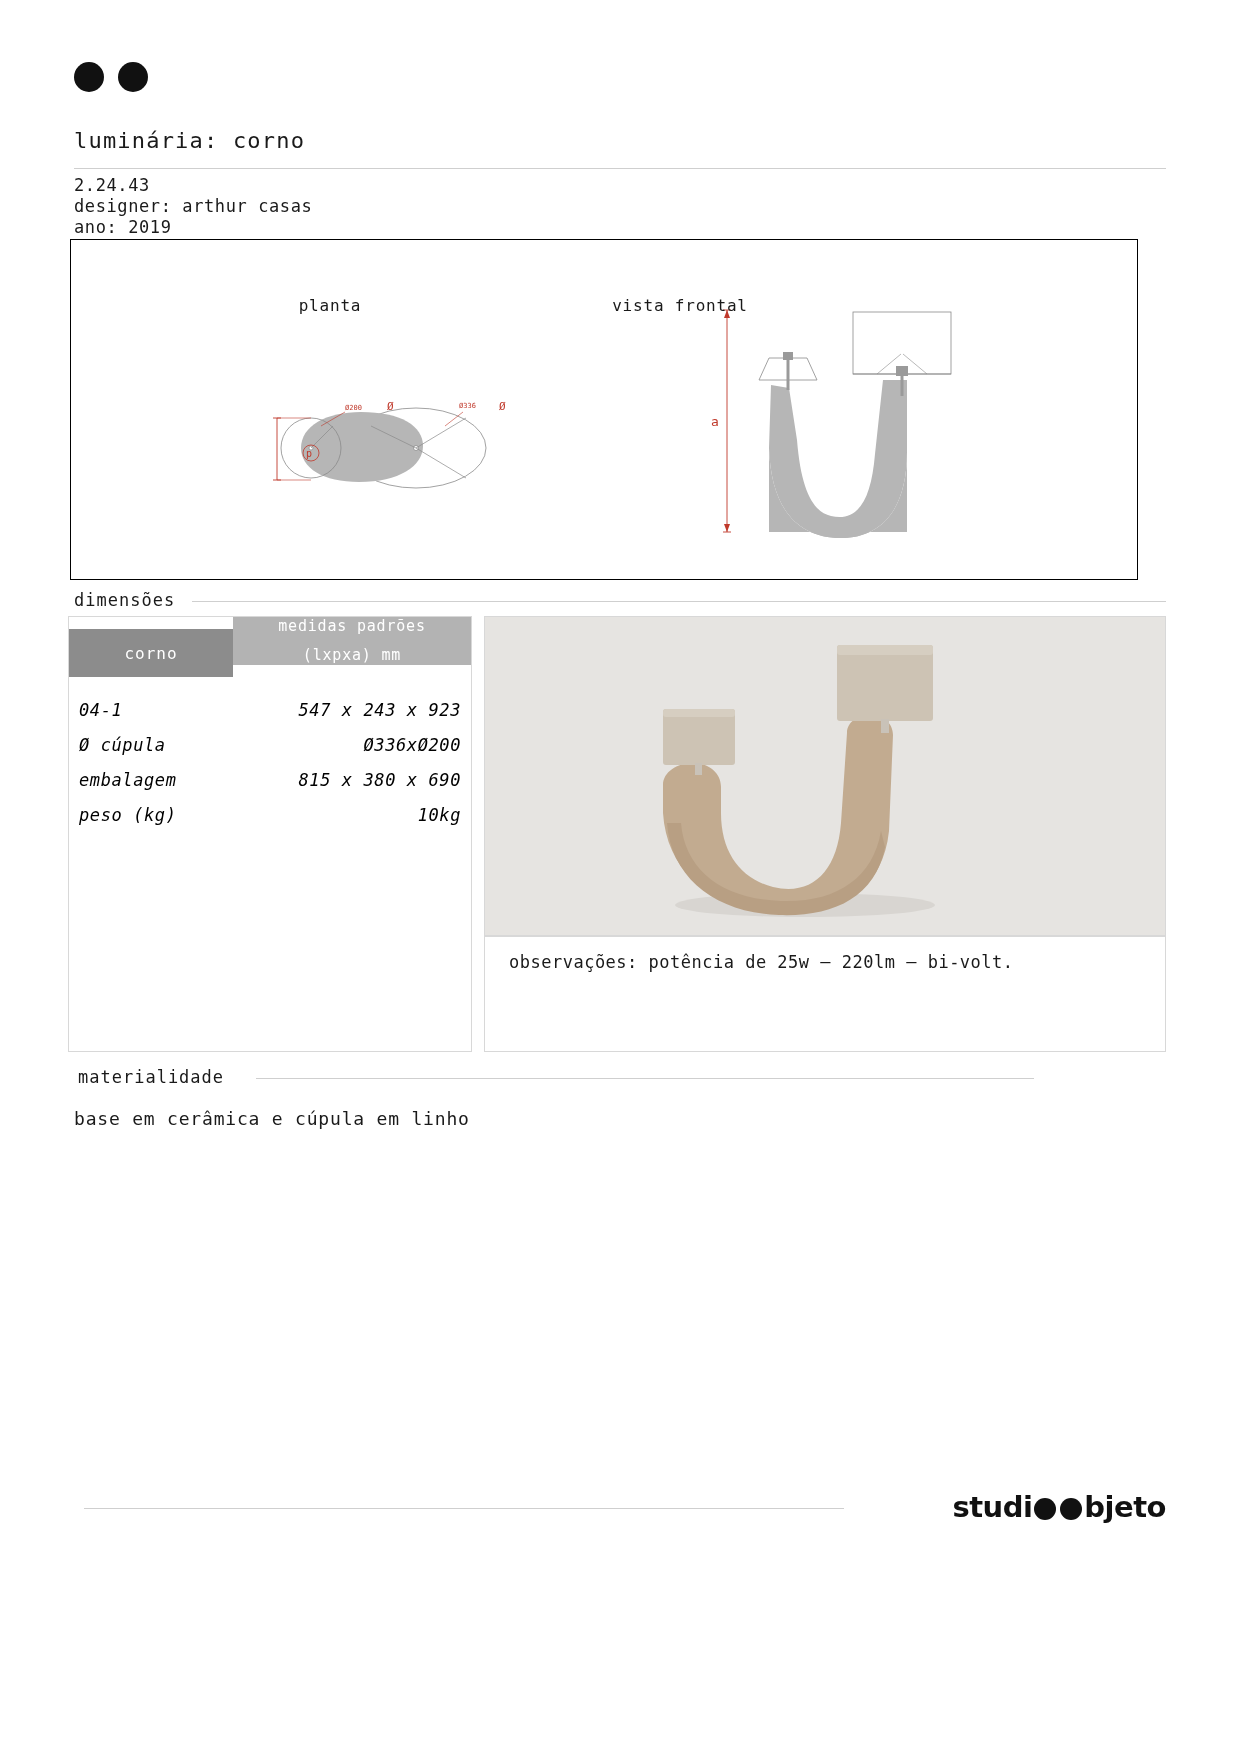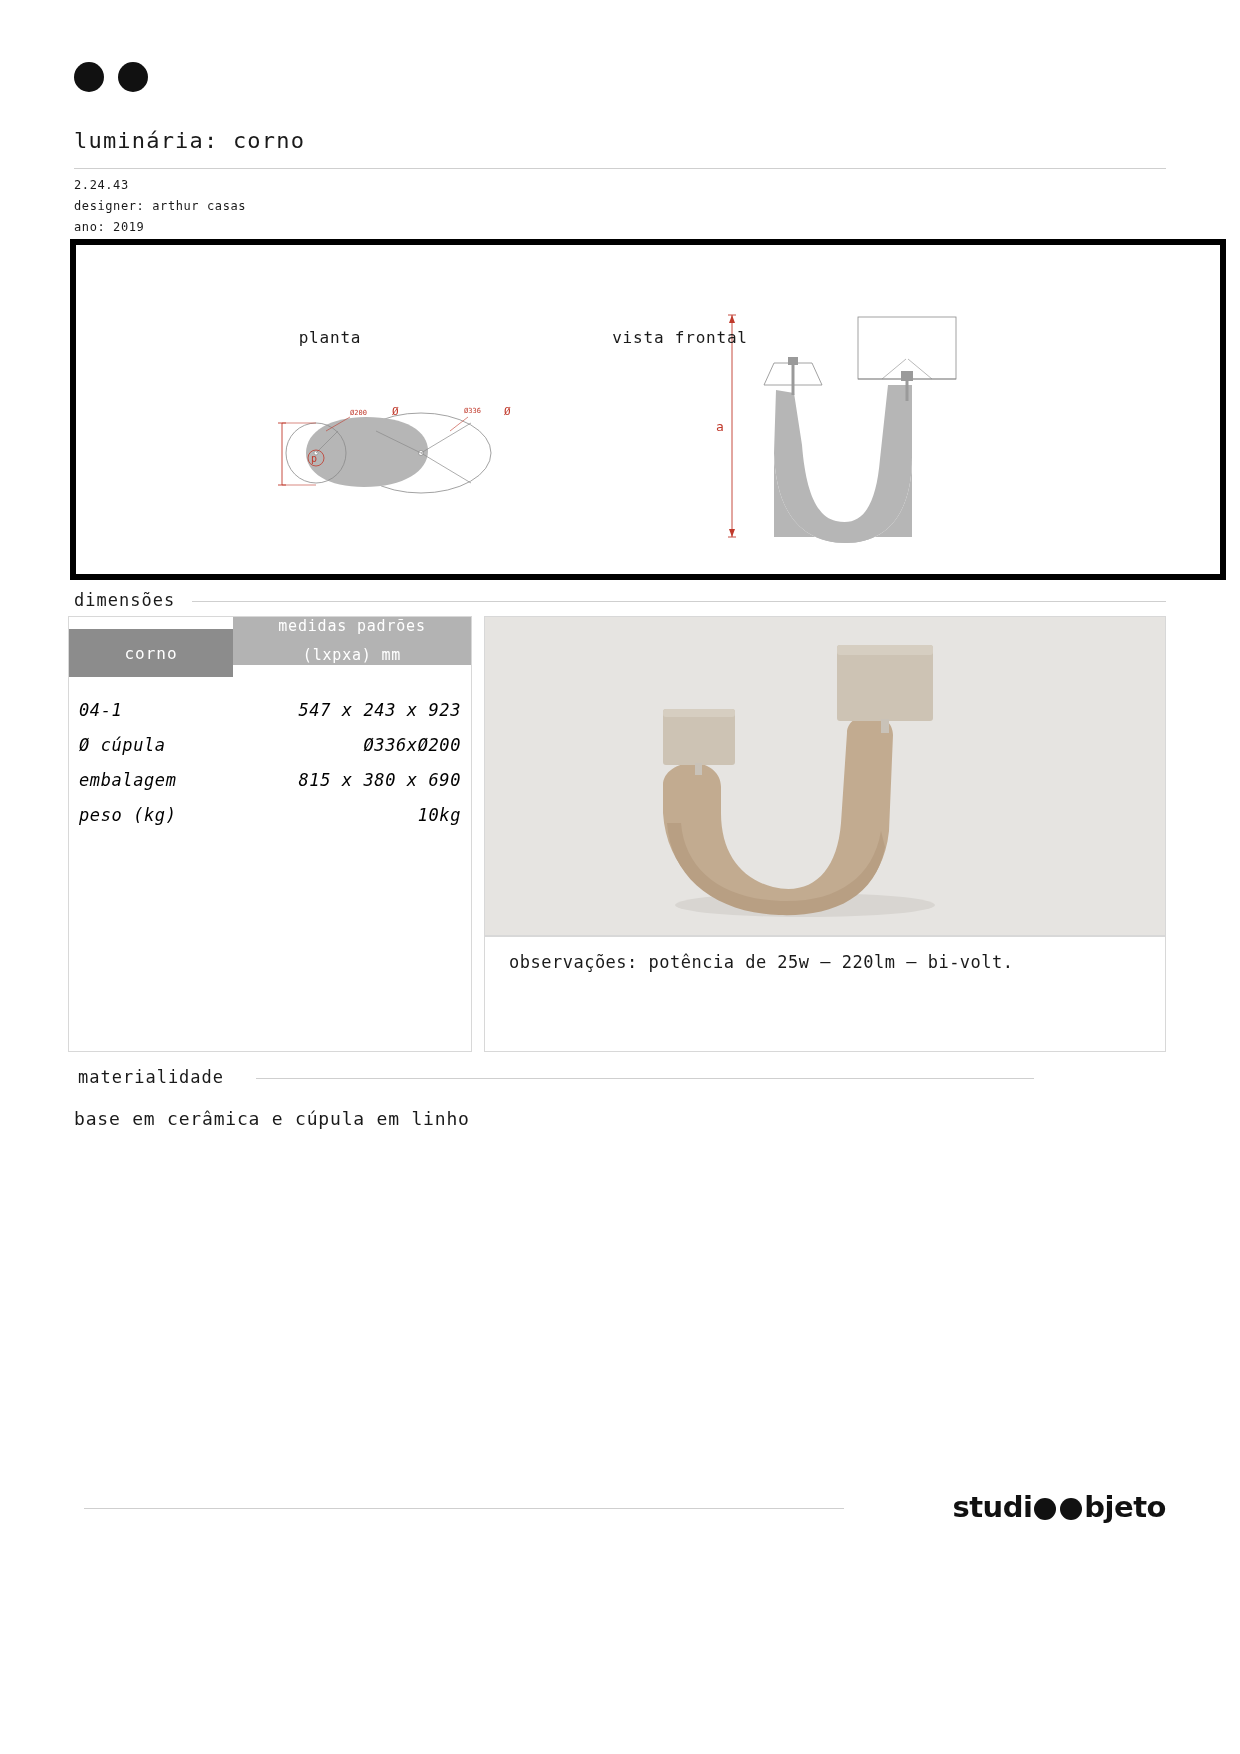--- a/index.html
+++ b/index.html
@@ -44,41 +44,40 @@
   .rule {
     position: absolute;
     background: #cfcfcf;
     height: 1px;
   }
   .rule-title { left: 74px; top: 168px; width: 1092px; }
 
   .meta {
     position: absolute;
     left: 74px; top: 175px;
-    font-size: 12px;
+    font-size: 17px;
     line-height: 21px;
     letter-spacing: 0.6px;
     color: #1a1a1a;
   }
 
   
   .drawings {
     position: absolute;
     left: 70px; top: 239px;
-    width: 1156px; height: 341px;
-    border: 6px solid #000000;
+    width: 1068px; height: 341px;
+    border: 1px solid #000000;
     background: #fff;
   }
   .drawing-caption {
     position: absolute;
     font-size: 16px;
     letter-spacing: 0.8px;
     color: #1a1a1a;
     text-align: center;
-    margin-top: 32px;
   }
   .cap-planta { left: 230px; top: 296px; width: 200px; }
   .cap-frontal { left: 560px; top: 296px; width: 240px; }
 
   
   .sec-label {
     position: absolute;
     font-size: 17px;
     letter-spacing: 1px;
     color: #1a1a1a;

